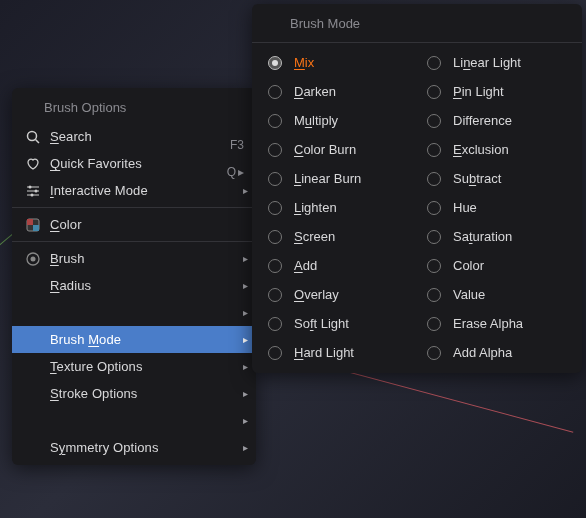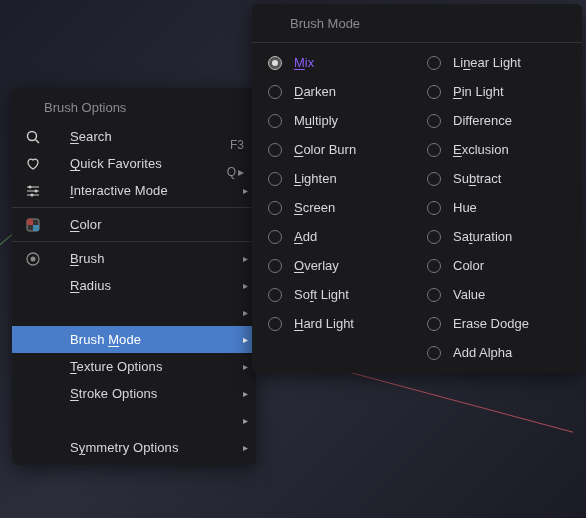--- a/index.html
+++ b/index.html
@@ -74,21 +74,20 @@
     width: 22px;
     display: flex;
     align-items: center;
     justify-content: center;
     flex-shrink: 0;
   }
   .label {
     flex: 1;
     padding-left: 6px;
     letter-spacing: 0.1px;
-    margin-left: 20px;
   }
   .shortcut {
     color: #8a8a90;
     font-size: 12px;
     padding-right: 2px;
     display: flex;
     align-items: center;
     gap: 2px;
     margin-top: 16px;
   }
@@ -129,21 +128,21 @@
   .radio.selected { border-color: #bbb; background: #555; }
   .radio.selected::after {
     content: "";
     width: 6px; height: 6px;
     border-radius: 50%;
     background: #ddd;
   }
   .radio-label {
     padding-left: 12px;
   }
-  .dim { color: #8b5cf6; }
+  .dim { color: #f97316; }
 
   svg { display: block; }
 </style>
 </head>
 <body>
 
 <div class="bg-line red"></div>
 <div class="bg-line green"></div>
 
 <div class="panel left">
@@ -256,20 +255,24 @@
         <div class="radio-item">
           <span class="radio"></span>
           <span class="radio-label"><span>M<span class="u">u</span>ltiply</span></span>
         </div>
         <div class="radio-item">
           <span class="radio"></span>
           <span class="radio-label"><span><span class="u">C</span>olor Burn</span></span>
         </div>
         <div class="radio-item">
           <span class="radio"></span>
+          <span class="radio-label"><span><span class="u">L</span>inear Burn</span></span>
+        </div>
+        <div class="radio-item">
+          <span class="radio"></span>
           <span class="radio-label"><span><span class="u">L</span>ighten</span></span>
         </div>
         <div class="radio-item">
           <span class="radio"></span>
           <span class="radio-label"><span><span class="u">S</span>creen</span></span>
         </div>
         <div class="radio-item">
           <span class="radio"></span>
           <span class="radio-label"><span><span class="u">A</span>dd</span></span>
         </div>
@@ -318,21 +321,21 @@
         <div class="radio-item">
           <span class="radio"></span>
           <span class="radio-label">Color</span>
         </div>
         <div class="radio-item">
           <span class="radio"></span>
           <span class="radio-label">Value</span>
         </div>
         <div class="radio-item">
           <span class="radio"></span>
-          <span class="radio-label">Erase Dodge</span>
+          <span class="radio-label">Erase Alpha</span>
         </div>
         <div class="radio-item">
           <span class="radio"></span>
           <span class="radio-label">Add Alpha</span>
         </div>
       </div>
     </div>
 </div>
 
 </body></html>

